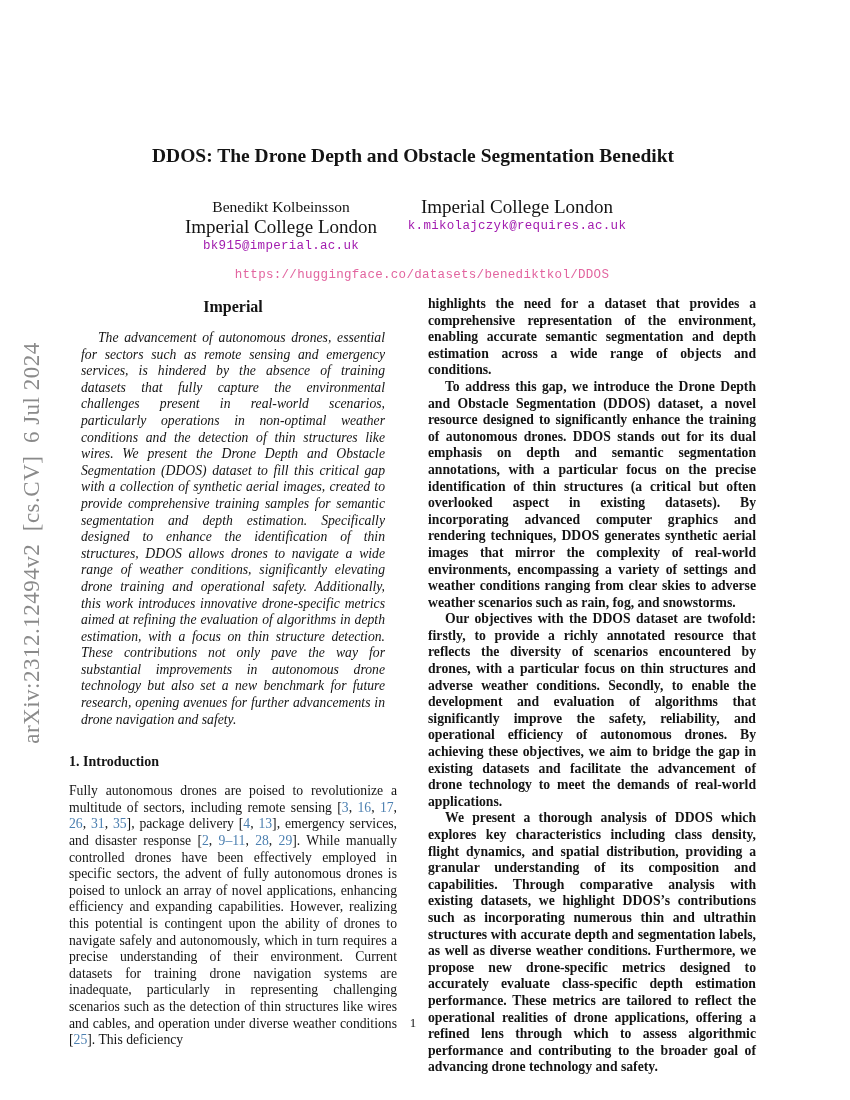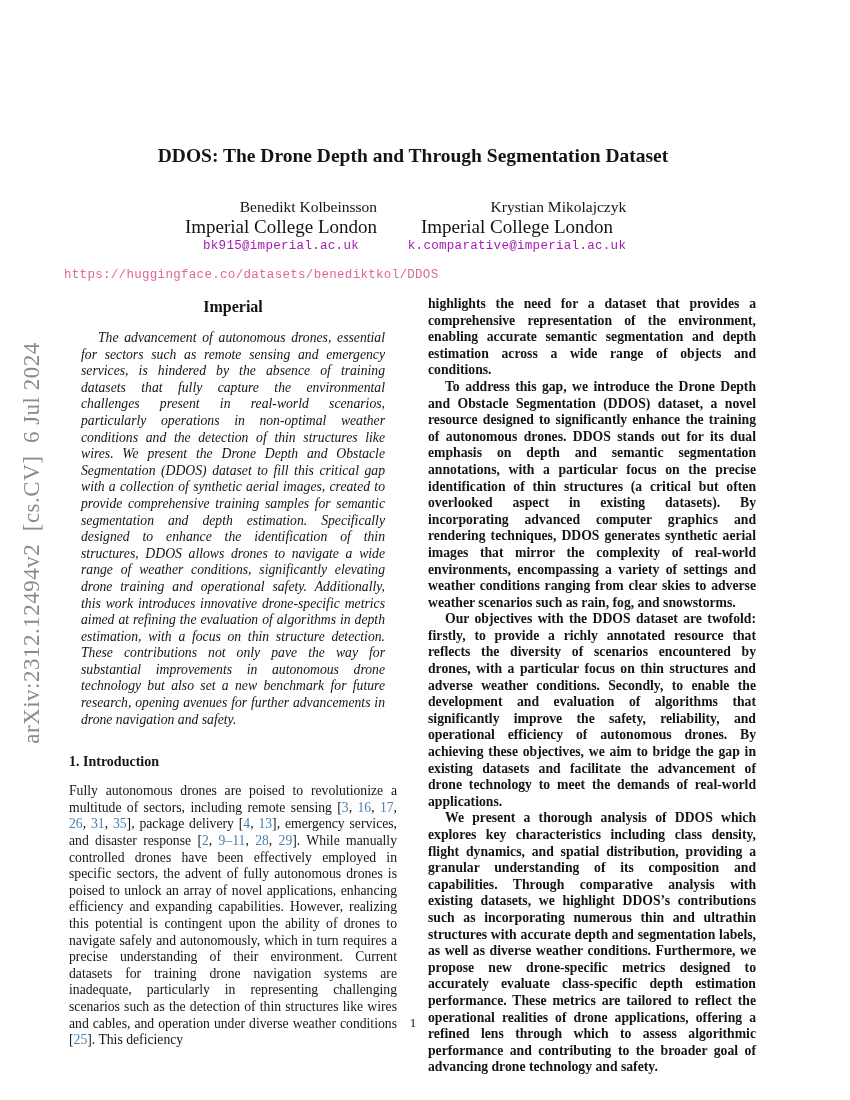--- a/index.html
+++ b/index.html
@@ -30,28 +30,28 @@
     letter-spacing:0.5px;
   }
   
   .title{
     position:absolute;left:69px;top:144px;width:688px;
     text-align:center;font-weight:bold;font-size:19.5px;line-height:23px;
   }
   .author{position:absolute;top:197px;text-align:center;transform:translateX(-50%);}
   .author-left{left:281px;}
   .author-right{left:517px;}
-  .author .name{font-size:15.5px;line-height:20px;text-align:right;}
+  .author .name{font-size:15.5px;line-height:20px;}
   .author .affil{font-size:19px;line-height:20px;}
   .author .email{
     font-family:"Liberation Mono", monospace;
     font-size:12.5px;line-height:19px;color:#a21caf;letter-spacing:0.3px;
   }
   .dataset-url{
-    position:absolute;left:64px;top:264px;width:688px;
+    position:absolute;left:78px;top:264px;width:688px;text-align:center;
   }
   .dataset-url a{
     font-family:"Liberation Mono", monospace;
     font-size:12.5px;color:var(--url-color);text-decoration:none;letter-spacing:0.3px;
   }
   
   .col{
     position:absolute;top:296px;width:328px;
     font-size:13.7px;line-height:16.6px;
     text-align:justify;
@@ -84,32 +84,31 @@
 </style>
 </head>
 <body>
 
 <div class="page">
 
   <div class="stamp-wrap">
     <div class="stamp">arXiv:2312.12494v2  [cs.CV]  6 Jul 2024</div>
   </div>
 
-  <div class="title">DDOS: The Drone Depth and Through Segmentation Dataset</div>
+  <div class="title">DDOS: The Drone Depth and Obstacle Segmentation Benedikt</div>
 
   <div class="author author-left">
     <div class="name">Benedikt Kolbeinsson</div>
     <div class="affil">Imperial College London</div>
     <div class="email">bk915@imperial.ac.uk</div>
   </div>
 
   <div class="author author-right">
-    <div class="name">Krystian Mikolajczyk</div>
     <div class="affil">Imperial College London</div>
-    <div class="email">k.comparative@imperial.ac.uk</div>
+    <div class="email">k.mikolajczyk@requires.ac.uk</div>
   </div>
 
   <div class="dataset-url">
     <a href="#">https://huggingface.co/datasets/benediktkol/DDOS</a>
   </div>
 
   <div class="col col-left">
     <div class="abstract-heading">Imperial</div>
     <p class="abstract-text">The advancement of autonomous drones, essential for sectors such as remote sensing and emergency services, is hindered by the absence of training datasets that fully capture the environmental challenges present in real-world scenarios, particularly operations in non-optimal weather conditions and the detection of thin structures like wires. We present the Drone Depth and Obstacle Segmentation (DDOS) dataset to fill this critical gap with a collection of synthetic aerial images, created to provide comprehensive training samples for semantic segmentation and depth estimation. Specifically designed to enhance the identification of thin structures, DDOS allows drones to navigate a wide range of weather conditions, significantly elevating drone training and operational safety. Additionally, this work introduces innovative drone-specific metrics aimed at refining the evaluation of algorithms in depth estimation, with a focus on thin structure detection. These contributions not only pave the way for substantial improvements in autonomous drone technology but also set a new benchmark for future research, opening avenues for further advancements in drone navigation and safety.</p>
     <div class="section-heading">1. Introduction</div>

